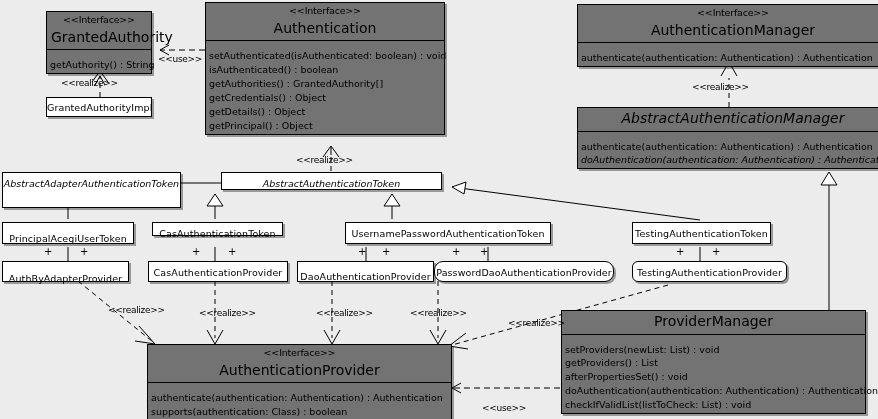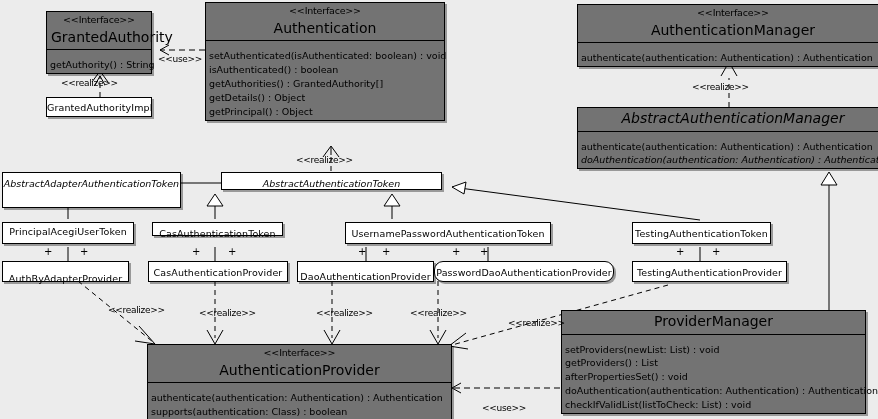--- a/index.html
+++ b/index.html
@@ -163,20 +163,21 @@
 
   <div class="uml" style="left:205px;top:2px;width:240px;">
     <div class="hdr">
       <span class="stereo">&lt;&lt;Interface&gt;&gt;</span>
       <span class="cname">Authentication</span>
     </div>
     <div class="ops sep">
       <span class="op">setAuthenticated(isAuthenticated: boolean) : void</span>
       <span class="op">isAuthenticated() : boolean</span>
       <span class="op">getAuthorities() : GrantedAuthority[]</span>
+      <span class="op">getCredentials() : Object</span>
       <span class="op">getDetails() : Object</span>
       <span class="op">getPrincipal() : Object</span>
     </div>
   </div>
 
   <div class="uml" style="left:577px;top:4px;width:312px;">
     <div class="hdr">
       <span class="stereo">&lt;&lt;Interface&gt;&gt;</span>
       <span class="cname">AuthenticationManager</span>
     </div>
@@ -196,21 +197,21 @@
   </div>
 
   <div class="simple italic" style="left:2px;top:172px;width:179px;height:36px;padding-top:6px;">
     <span>AbstractAdapterAuthenticationToken</span>
   </div>
 
   <div class="simple italic" style="left:221px;top:172px;width:221px;height:18px;padding-top:6px;">
     <span>AbstractAuthenticationToken</span>
   </div>
 
-  <div class="simple" style="left:2px;top:222px;width:132px;height:22px;padding-top:4px;">
+  <div class="simple" style="left:2px;top:222px;width:132px;height:22px;padding-top:11px;">
     <span>PrincipalAcegiUserToken</span>
   </div>
 
   <div class="simple" style="left:152px;top:222px;width:131px;height:14px;padding-top:6px;">
     <span>CasAuthenticationToken</span>
   </div>
 
   <div class="simple" style="left:345px;top:222px;width:206px;height:22px;padding-top:6px;">
     <span>UsernamePasswordAuthenticationToken</span>
   </div>
@@ -239,21 +240,21 @@
   </div>
 
   <div class="simple" style="left:297px;top:261px;width:137px;height:21px;padding-top:10px;">
     <span>DaoAuthenticationProvider</span>
   </div>
 
   <div class="simple" style="left:434px;top:261px;width:180px;height:21px;padding-top:6px;border-radius:9px;">
     <span>PasswordDaoAuthenticationProvider</span>
   </div>
 
-  <div class="simple" style="left:632px;top:261px;width:155px;height:21px;padding-top:6px;">
+  <div class="simple" style="left:632px;top:261px;width:155px;height:21px;padding-top:6px;border-radius:6px;">
     <span>TestingAuthenticationProvider</span>
   </div>
 
   <div class="uml" style="left:147px;top:344px;width:305px;">
     <div class="hdr">
       <span class="stereo">&lt;&lt;Interface&gt;&gt;</span>
       <span class="cname">AuthenticationProvider</span>
     </div>
     <div class="ops sep">
       <span class="op">authenticate(authentication: Authentication) : Authentication</span>

